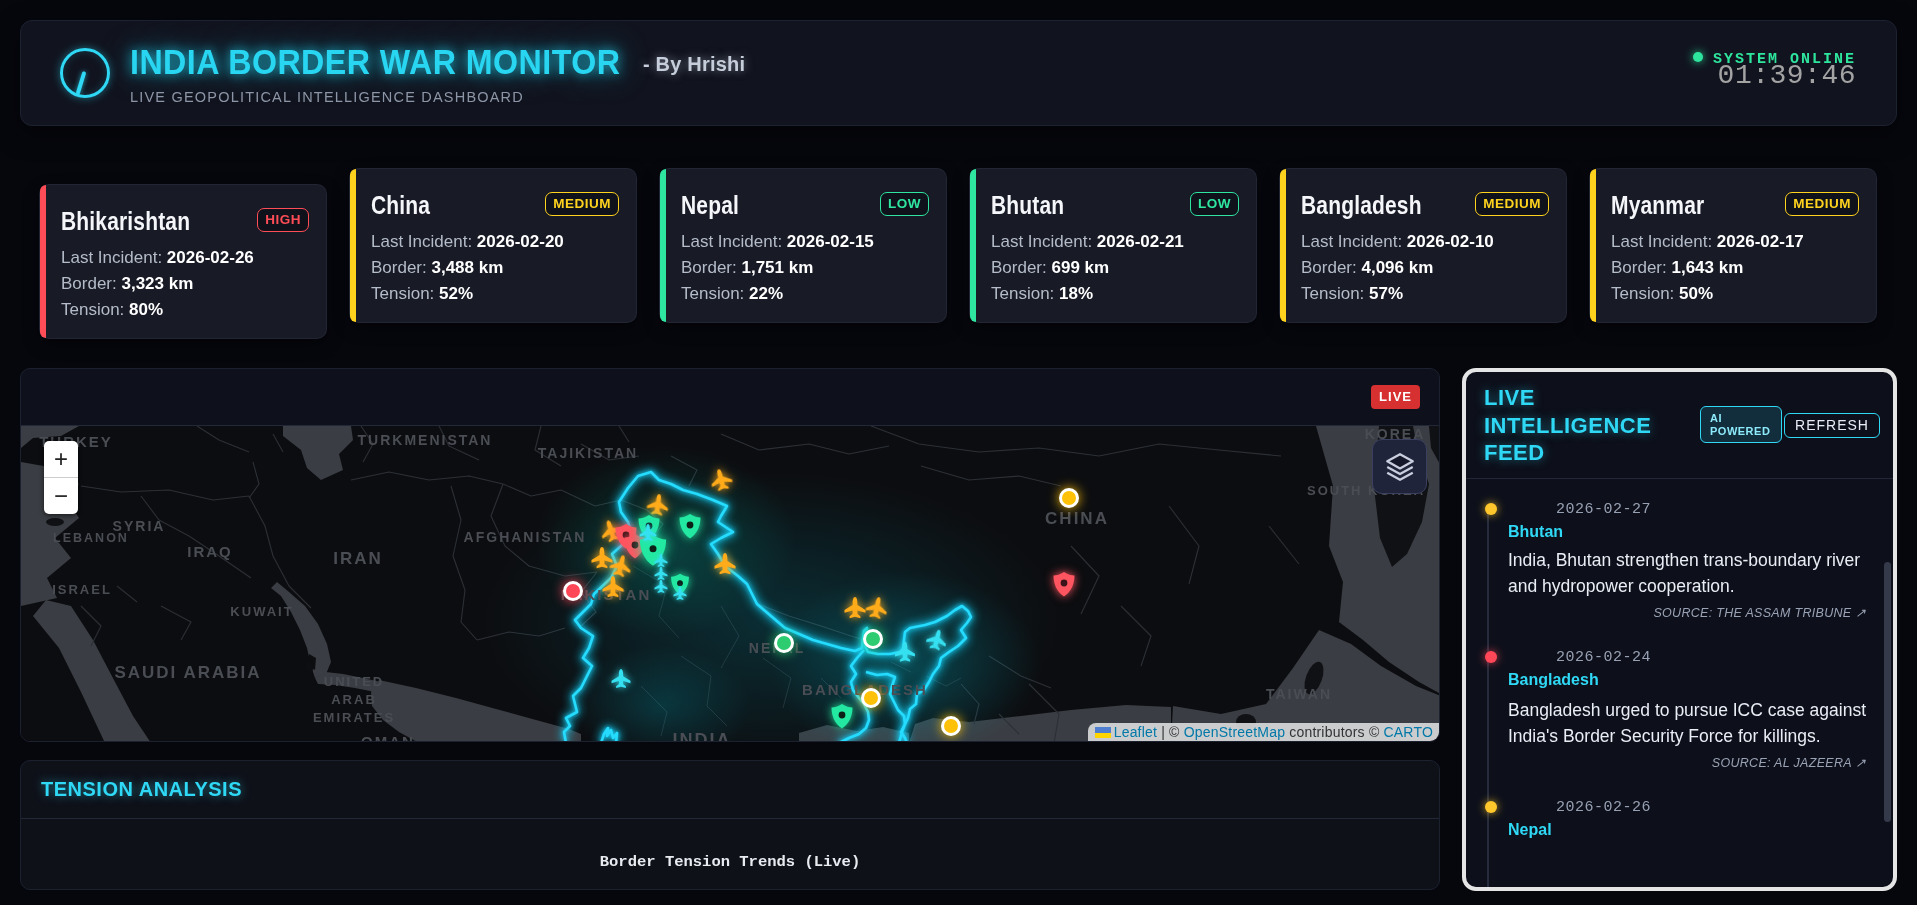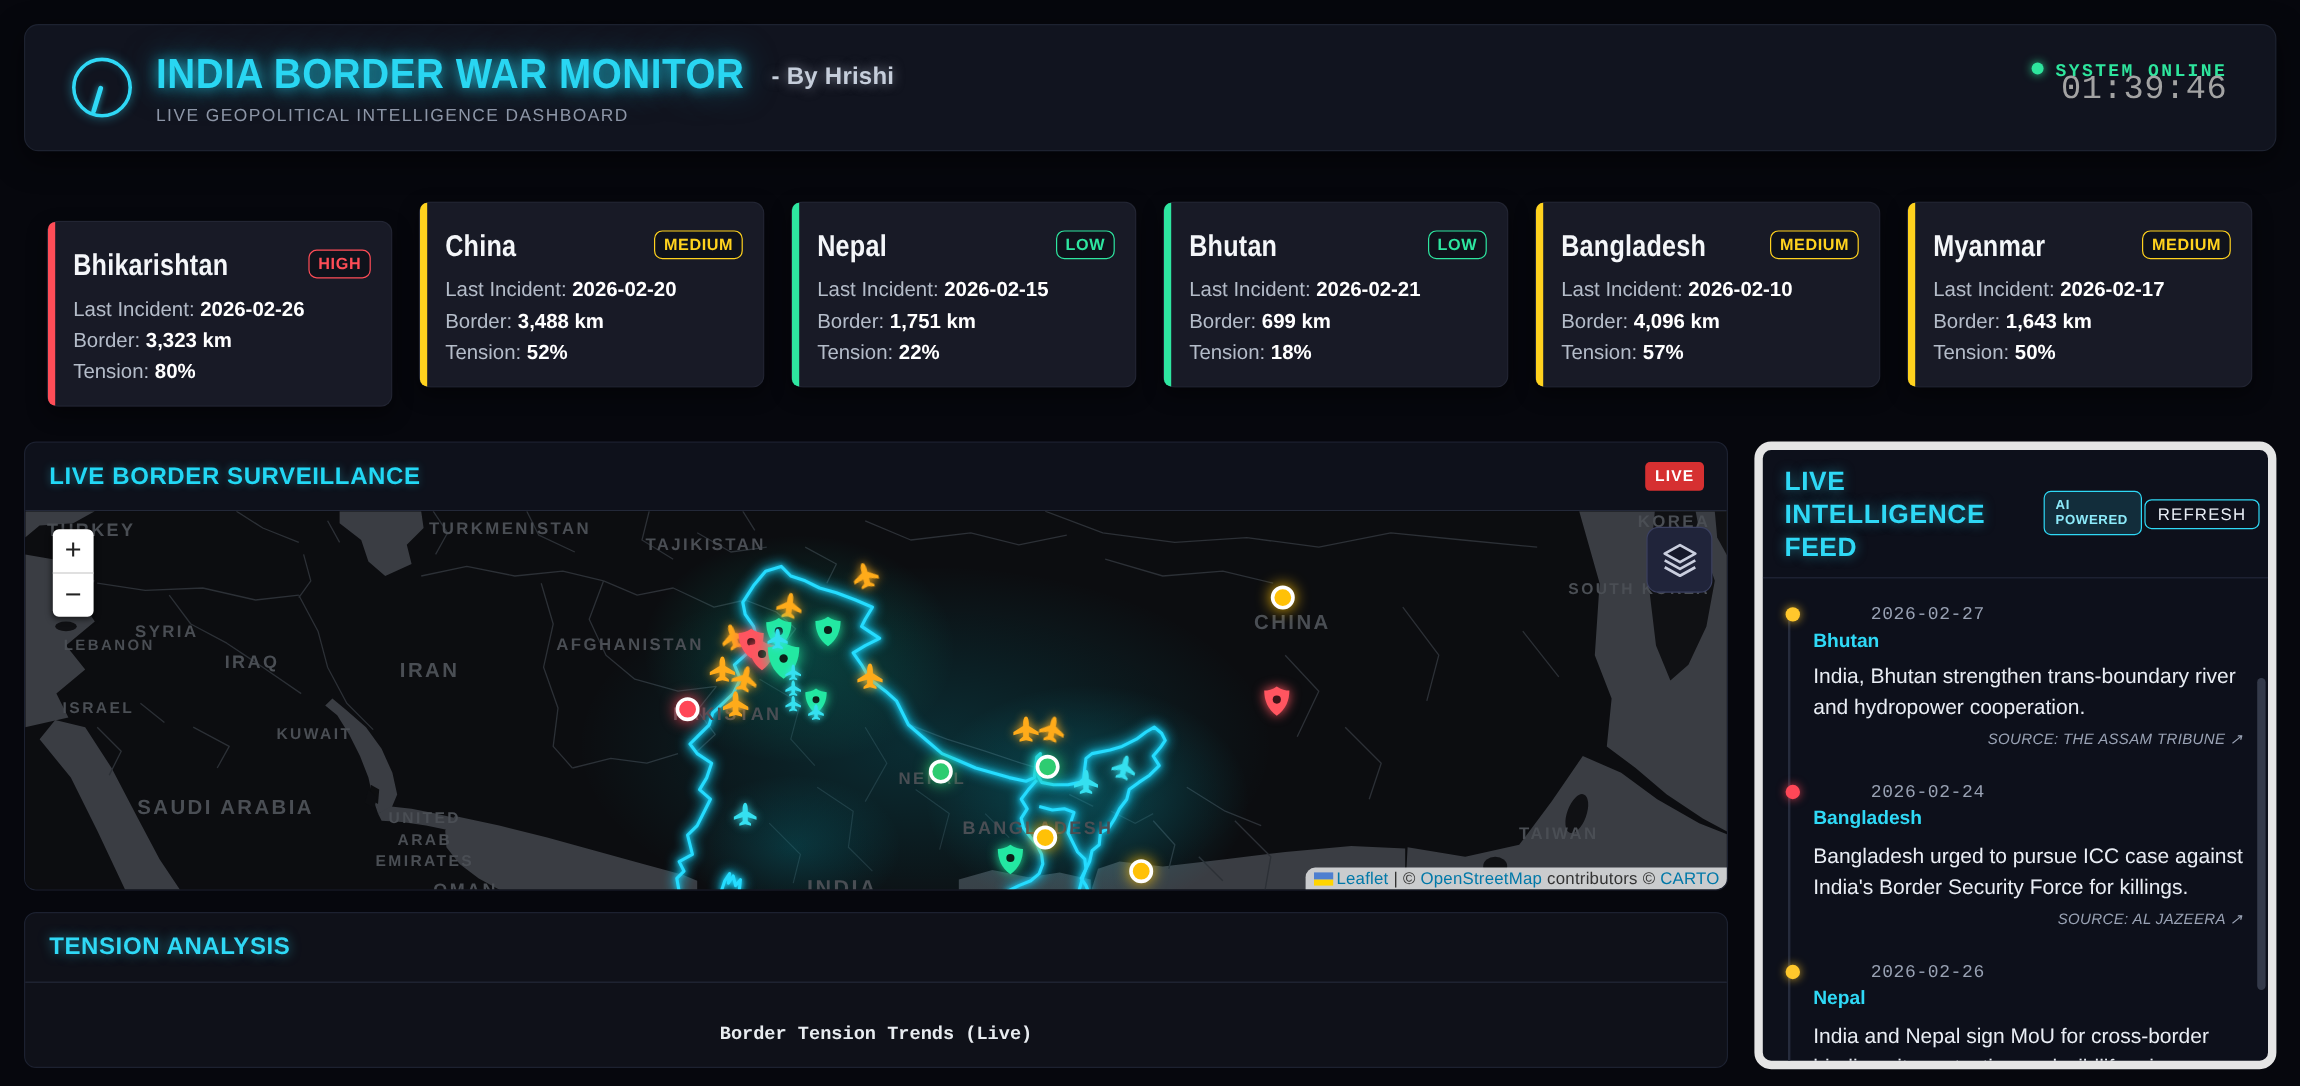--- a/index.html
+++ b/index.html
@@ -69,21 +69,21 @@
   #tension { left:20px; top:760px; width:1420px; height:130px; background:#0f1119;
     border:1px solid #1c2130; border-radius:10px; }
   #tTitle { position:absolute; left:20px; top:17px; font-size:20px; font-weight:bold; color:#2fd9f6;
     letter-spacing:.5px; text-shadow:0 0 10px rgba(47,217,246,.55); }
   #tDivider { position:absolute; left:0; right:0; top:57px; height:1px; background:#232838; }
   #tChartTitle { position:absolute; left:0; right:0; top:92px; text-align:center; font-size:15.5px;
     font-weight:bold; color:#e8ecf0;font-family:Liberation Mono, monospace; }
 
   
   #feed { left:1462px; top:368px; width:435px; height:523px; background:#0d101b;
-    border:7px solid #e5e5e5; border-radius:14px; overflow:hidden; }
+    border:4px solid #e5e5e5; border-radius:14px; overflow:hidden; }
   #fTitle { position:absolute; left:18px; top:12px; width:170px; font-size:22px; line-height:27.5px;
     font-weight:bold; color:#2fd9f6; letter-spacing:.5px; text-shadow:0 0 10px rgba(47,217,246,.5); }
   #aiBtn { position:absolute; left:234px; top:34px; width:82px; height:37px; border:1.5px solid #2fd9f6;
     border-radius:6px; background:rgba(47,217,246,.15); color:#8deafa; font-size:11px; font-weight:bold;
     letter-spacing:.5px; text-align:left; line-height:13px; padding:5px 0 0 9px; }
   #rfBtn { position:absolute; left:318px; top:41px; width:96px; height:25px; border:1.5px solid #2fd9f6;
     border-radius:6px; color:#e8edf5; font-size:14px; letter-spacing:1px; text-align:center; line-height:22px; }
   #fDivider { position:absolute; left:0; right:0; top:106px; height:1px; background:#222638; }
   #timeline { position:absolute; left:21px; top:140px; width:2px; height:383px; background:#262c3d; }
   .fdot { position:absolute; left:19px; width:12px; height:12px; border-radius:50%; }
@@ -151,21 +151,20 @@
   <div class="accent a-yel"></div>
     <h2>Myanmar</h2>
     <span class="badge c-yel">MEDIUM</span>
   <div class="ln l1">Last Incident: <b>2026-02-17</b></div>
   <div class="ln l2">Border: <b>1,643 km</b></div>
   <div class="ln l3">Tension: <b>50%</b></div>
 </div>
 
 <div id="mapPanel" class="abs">
   <div id="mapHead"></div>
-  <div id="mapTitle">LIVE BORDER SURVEILLANCE</div>
   <div id="liveBadge">LIVE</div>
   <div id="mapBody">
     <svg id="mapsvg" width="1420" height="317" viewBox="0 0 1420 317" style="position:absolute;left:0;top:0">
 <defs>
 <radialGradient id="glowA" cx="50%" cy="50%" r="50%">
   <stop offset="0%" stop-color="rgba(0,216,240,0.16)"></stop>
             <stop offset="100%" stop-color="rgba(0,216,240,0)"></stop>
 </radialGradient>
 <radialGradient id="glowB" cx="50%" cy="50%" r="50%">
   <stop offset="0%" stop-color="rgba(0,230,255,0.22)"></stop>
@@ -415,16 +414,15 @@
 
   <div class="fdot" style="top:279px; background:#ff4757; box-shadow:0 0 8px rgba(255,71,87,.8);"></div>
   <div class="fdate mono" style="top:277px;">2026-02-24</div>
   <div class="fcountry" style="top:299px;">Bangladesh</div>
   <div class="ftext" style="top:325px;">Bangladesh urged to pursue ICC case against India's Border Security Force for killings.</div>
   <div class="fsource" style="top:383px;">SOURCE: AL JAZEERA ↗</div>
 
   <div class="fdot" style="top:429px; background:#ffc72c; box-shadow:0 0 8px rgba(255,199,44,.8);"></div>
   <div class="fdate mono" style="top:427px;">2026-02-26</div>
   <div class="fcountry" style="top:449px;">Nepal</div>
-  <div class="ftext" style="top:475px;">India and Nepal sign MoU for cross-border biodiversity protection and wildlife crime</div>
 
   <div id="fScroll"></div>
 </div>
 
 </body></html>

